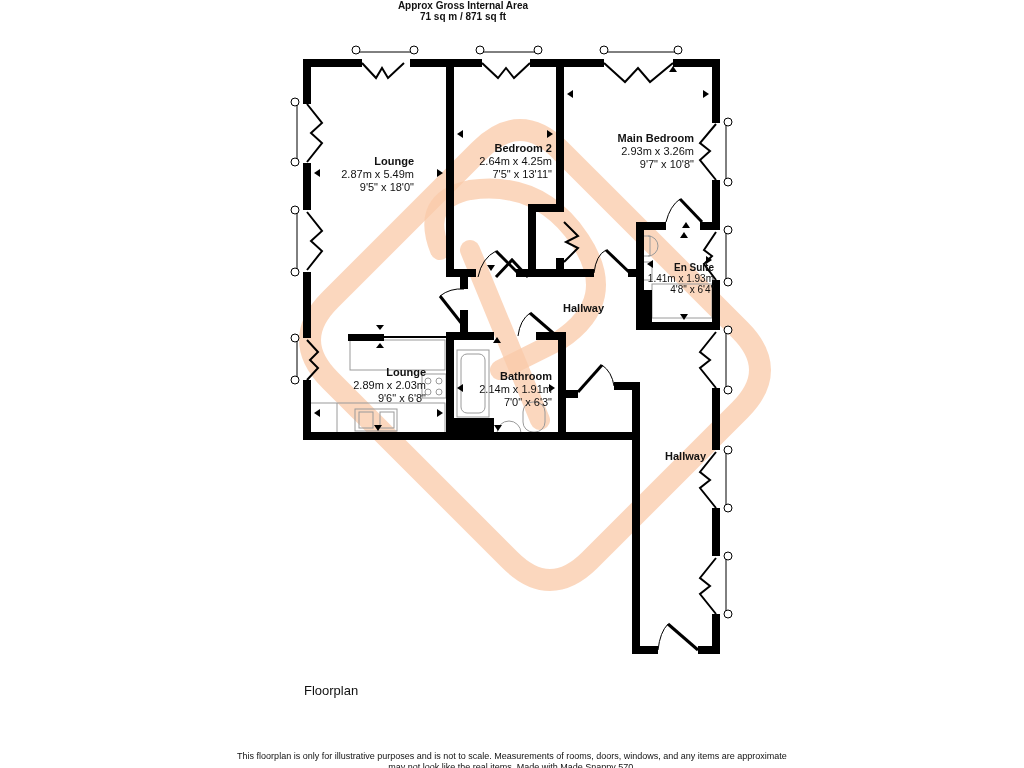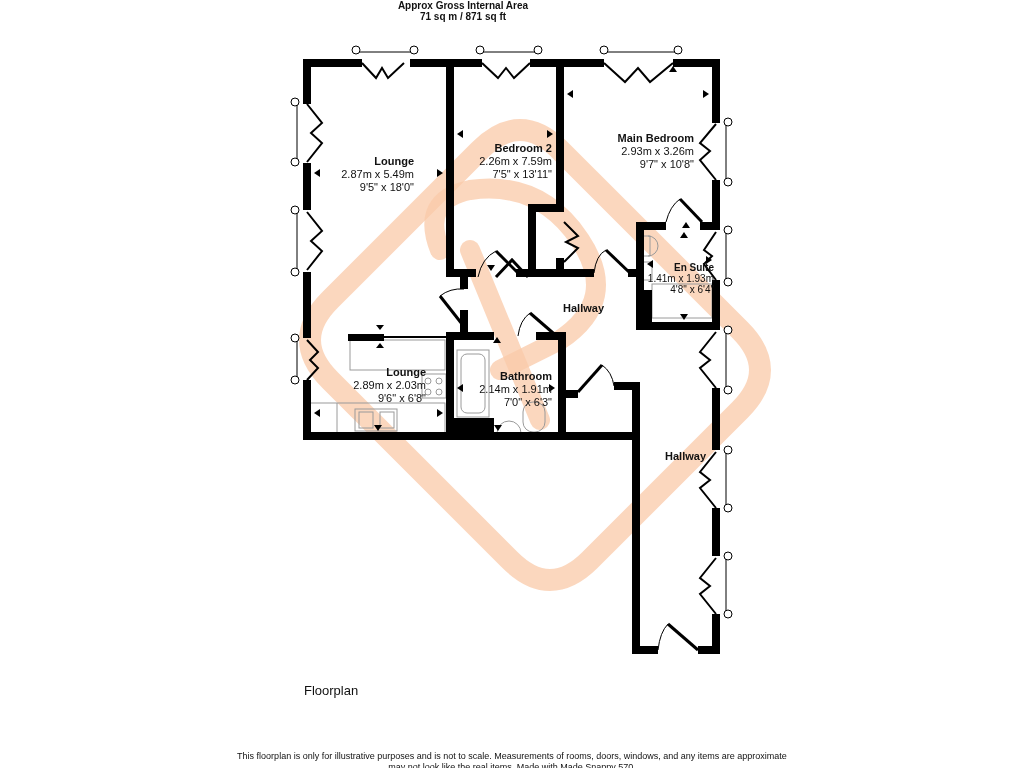--- a/index.html
+++ b/index.html
@@ -222,21 +222,21 @@
   </g>
 </svg>
 
 <div class="room-label" style="left:318px; top:155px; width:96px;">
   <span class="name">Lounge</span>
   <span class="dim">2.87m x 5.49m</span>
   <span class="dim">9'5" x 18'0"</span>
 </div>
 <div class="room-label" style="left:460px; top:142px; width:92px;">
   <span class="name">Bedroom 2</span>
-  <span class="dim">2.26m x 7.59m</span>
+  <span class="dim">2.64m x 4.25m</span>
   <span class="dim">7'5" x 13'11"</span>
 </div>
 <div class="room-label" style="left:594px; top:132px; width:100px;">
   <span class="name">Main Bedroom</span>
   <span class="dim">2.93m x 3.26m</span>
   <span class="dim">9'7" x 10'8"</span>
 </div>
 <div class="room-label" style="left:644px; top:262px; width:70px; font-size:10px; line-height:11px;">
   <span class="name">En Suite</span>
   <span class="dim">1.41m x 1.93m</span>

